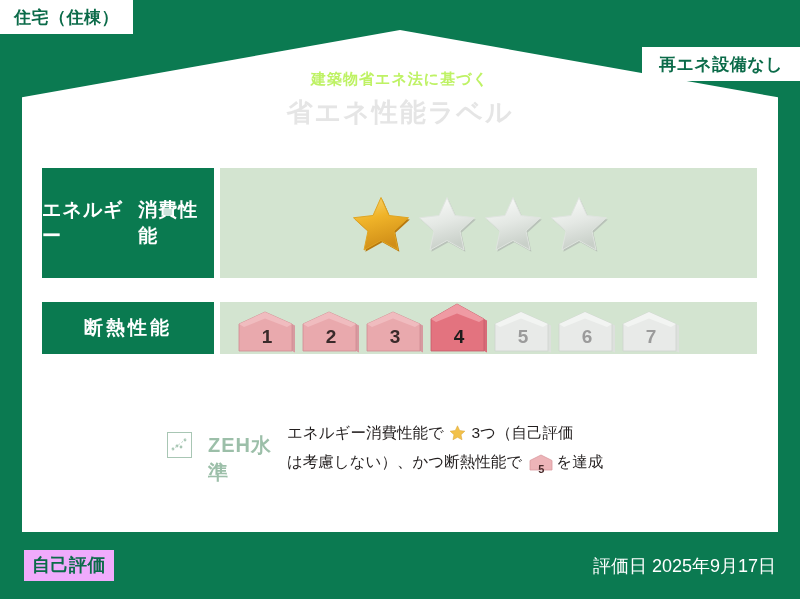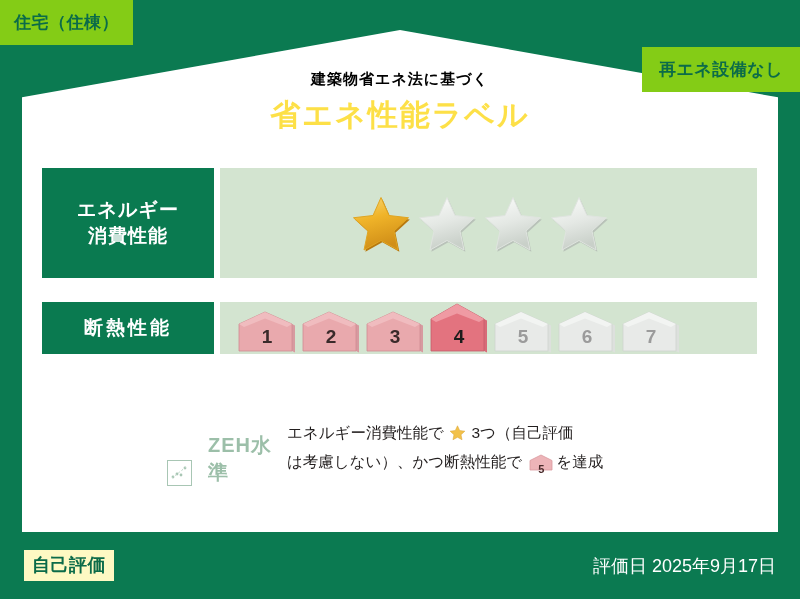--- a/index.html
+++ b/index.html
@@ -20,62 +20,62 @@
     left: 22px; top: 30px;
     width: 756px; height: 502px;
     background: #ffffff;
     clip-path: polygon(0% 13.4%, 50% 0%, 100% 13.4%, 100% 100%, 0% 100%);
   }
 
   
   .top-badge {
     position: absolute;
     top: 0;
-    background: #84cc16;
+    background: #ffffff;
     color: #0b6b49;
     font-weight: bold;
     font-size: 17px;
     letter-spacing: 0.5px;
     display: flex; align-items: center; justify-content: center;
-    height: 45px;
+    height: 34px;
   }
   #badge-building-type { left: 0; width: 133px; }
   #badge-renewable { right: 0; width: 158px; margin-top: 47px; }
 
   
   #title-block {
     position: absolute; left: 0; right: 0; top: 70px;
     text-align: center;
   }
   #label-subtitle {
-    color: #000000;
+    color: #bef264;
     font-size: 15px; font-weight: bold;
     letter-spacing: 1px;
   }
   #label-title {
-    color: #fde047;
-    font-size: 30px; font-weight: bold;
+    color: #e5e5e5;
+    font-size: 26px; font-weight: bold;
     letter-spacing: 2px;
     margin-top: 6px;
   }
 
   
   .perf-row {
     position: absolute;
     left: 42px; width: 715px;
     display: flex;
   }
   #row-energy { top: 168px; height: 110px; }
   #row-insulation { top: 302px; height: 52px; }
 
   .row-label {
     background: #0a7a50;
     color: #ffffff;
     font-weight: bold;
-    display: flex; flex-direction: column;
+    display: flex; flex-direction: row;
     align-items: center; justify-content: center;
     flex: 0 0 172px;
     font-size: 19px;
     letter-spacing: 1px;
     line-height: 1.35;
   }
   #row-insulation .row-label { font-size: 19px; letter-spacing: 3px; }
   .row-body {
     background: #d3e4d0;
     flex: 1 1 auto;
@@ -109,21 +109,21 @@
   .grade.small .grade-num { color: #3a2a2a; }
   .grade.inactive .grade-num { color: #9b9b9b; }
 
   
   #zeh-block {
     position: absolute;
     left: 42px; top: 420px; right: 42px;
     display: flex; align-items: flex-start;
   }
   #zeh-badge {
-    display: flex; align-items: flex-end; gap: 16px;
+    display: flex; align-items: flex-start; gap: 16px;
     flex: 0 0 245px;
     padding-left: 125px;
     padding-top: 12px;
   }
   #zeh-icon {
     width: 26px; height: 26px;
     border: 1.5px solid #a8c6b4;
     display: block;
   }
   #zeh-text {
@@ -145,21 +145,21 @@
 
   
   #footer {
     position: absolute; left: 0; right: 0; bottom: 0;
     height: 67px;
     display: flex; align-items: center; justify-content: space-between;
     padding: 0 24px;
   }
   #footer-left { display: flex; align-items: center; gap: 10px; }
   #self-eval-chip {
-    background: #fef9c3; color: #0b6b49;
+    background: #f0abfc; color: #0b6b49;
     font-weight: bold; font-size: 18px;
     padding: 3px 8px 4px 8px;
     letter-spacing: 0.5px;
   }
   #company-name { color: #ffffff; font-size: 18px; }
   #eval-date { color: #ffffff; font-size: 18px; }
 </style>
 </head>
 <body>
 

